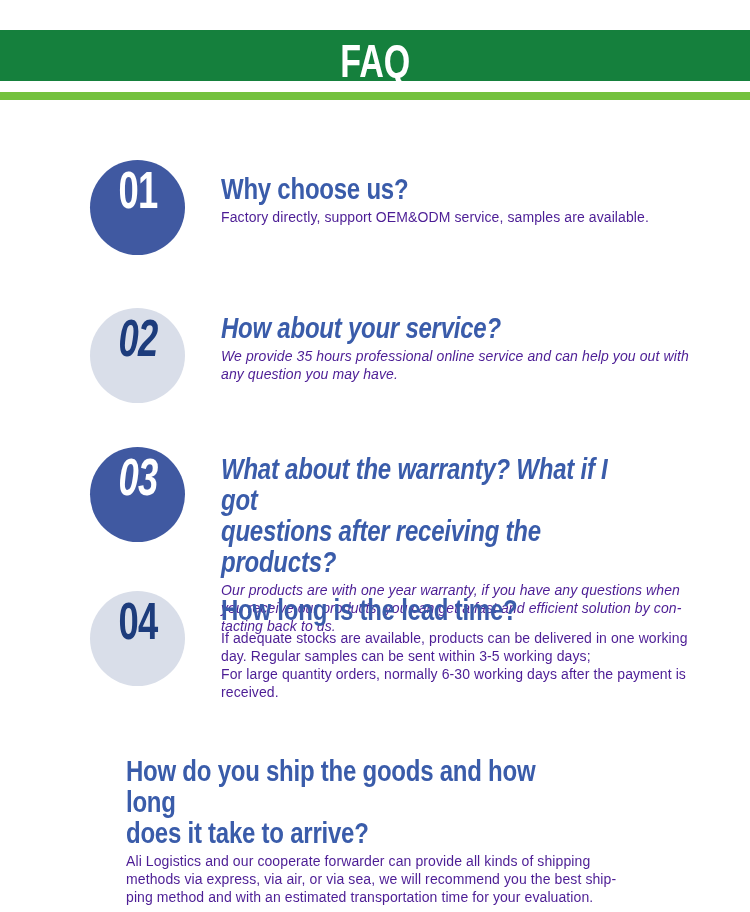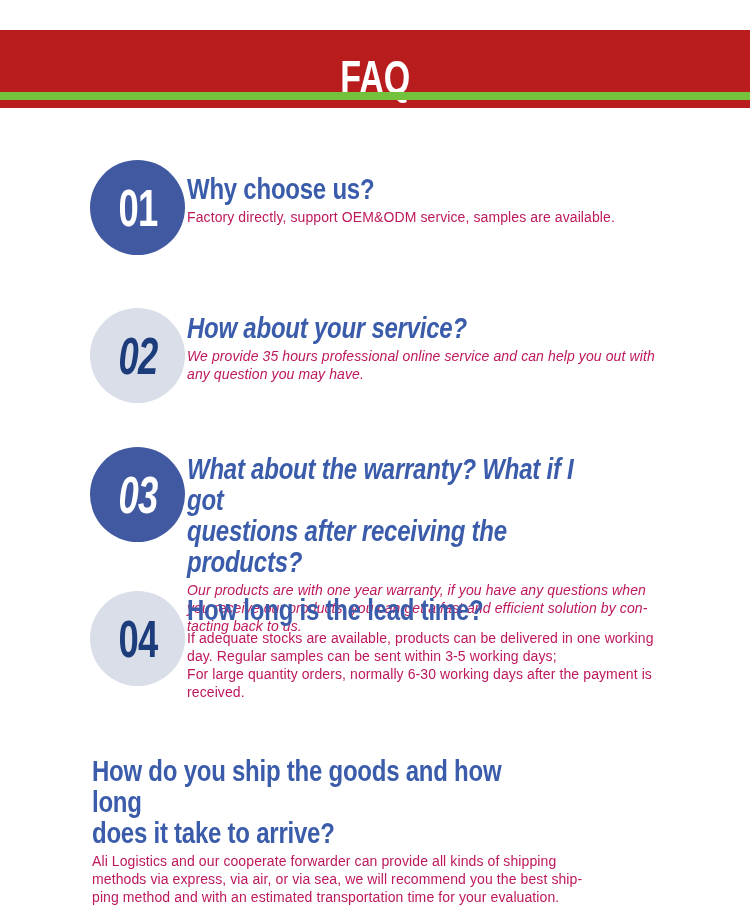--- a/index.html
+++ b/index.html
@@ -11,24 +11,24 @@
     width: 750px;
     height: 912px;
     background: #ffffff;
     overflow: hidden;
   }
 
   
   .header-bar {
     position: absolute;
     top: 30px; left: 0;
-    width: 750px; height: 78px;
-    background: #b91c1c;
+    width: 750px; height: 51px;
+    background: #15803d;
     display: flex;
-    align-items: flex-end;
+    align-items: flex-start;
     justify-content: center;
   }
   .header-title {
     color: #ffffff;
     font-size: 46px;
     font-weight: bold;
     letter-spacing: 0px;
     transform: scaleX(0.74);
     transform-origin: center center;
     line-height: 62px;
@@ -51,58 +51,58 @@
   .item-2 { top: 308px; font-style: italic; }
   .item-3 { top: 447px; font-style: italic; }
   .item-4 { top: 591px; }
   .item-5 { top: 747px; }
 
   .circle {
     width: 95px; height: 95px;
     border-radius: 50%;
     flex: 0 0 95px;
     display: flex;
-    align-items: center;
+    align-items: flex-start;
     justify-content: center;
   }
   .item:nth-of-type(odd)  .circle { background: #4059a1; }
   .item:nth-of-type(even) .circle { background: #d9dee9; }
   .num {
     font-size: 52px;
     font-weight: bold;
     transform: scaleX(0.70);
     transform-origin: center center;
     letter-spacing: -1px;
   }
   .item:nth-of-type(odd)  .num { color: #ffffff; }
   .item:nth-of-type(even) .num { color: #1d3c7c; }
 
   .content {
-    margin-left: 2px;
+    margin-left: 36px;
     width: 515px;
   }
   .item-1 .content { padding-top: 13px; }
   .item-2 .content { padding-top: 4px; }
   .item-3 .content { padding-top: 6px; }
   .item-4 .content { padding-top: 3px; }
   .item-5 .content { padding-top: 8px; }
 
   .question {
     color: #3a5caa;
     font-size: 30px;
     font-weight: bold;
     line-height: 31px;
     letter-spacing: -0.3px;
     white-space: pre-line;
     transform: scaleX(0.80);
     transform-origin: left top;
     margin-bottom: 4px;
   }
   .answer {
-    color: #be185d;
+    color: #4c1d95;
     font-size: 14px;
     line-height: 18px;
     letter-spacing: 0.1px;
     white-space: pre-line;
   }
 </style>
 </head>
 <body>
 
 <div class="page">

